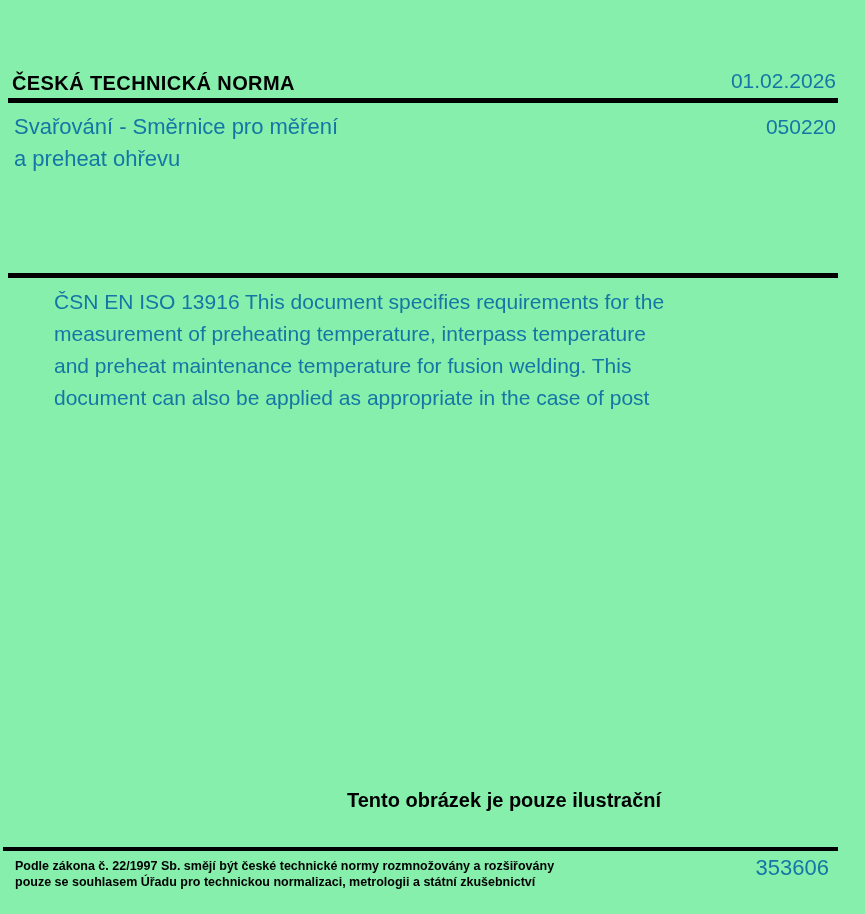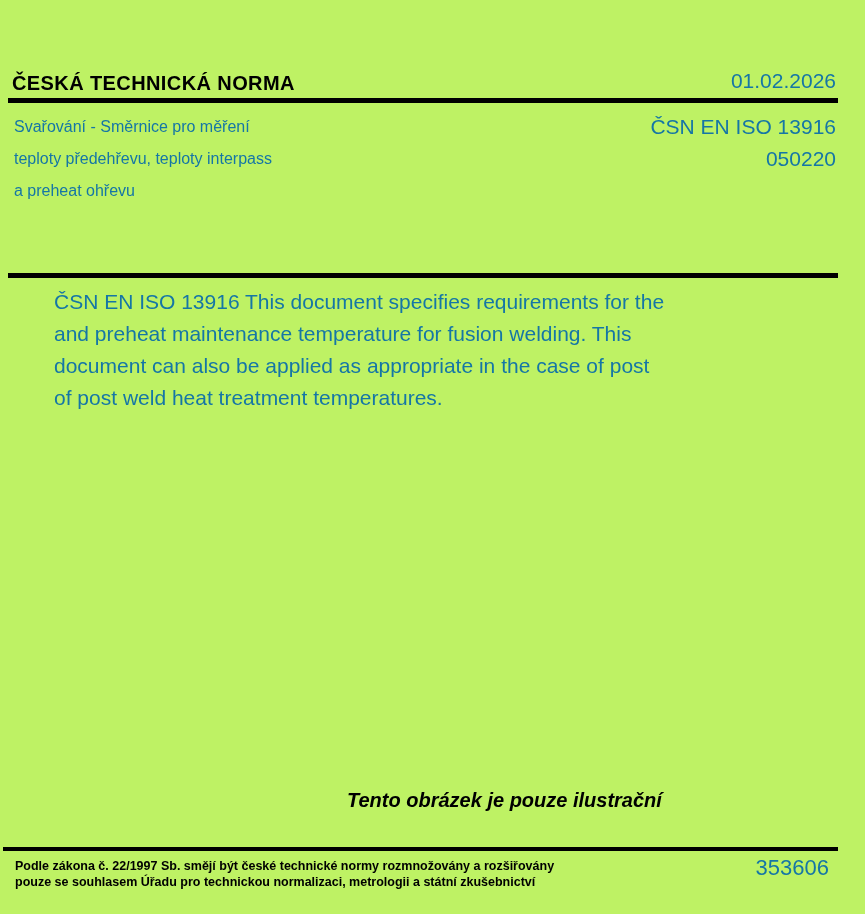--- a/index.html
+++ b/index.html
@@ -1,21 +1,21 @@
 <!DOCTYPE html>
 <html><head>
 <meta charset="utf-8">
 <style>
   * { margin: 0; padding: 0; box-sizing: border-box; }
   html, body { background: #ffffff; }
   .page {
     position: relative;
     width: 865px;
     height: 914px;
-    background: #bef264;
+    background: #86efac;
     font-family: "Liberation Sans", sans-serif;
     overflow: hidden;
     color: #000;
   }
   .blue { color: #1576a6; }
   .rule { position: absolute; background: #000000; }
   .header-title {
     position: absolute;
     left: 12px;
     top: 72px;
@@ -29,21 +29,21 @@
     right: 29px;
     top: 69px;
     font-size: 21px;
     white-space: nowrap;
   }
   .rule-top { left: 8px; top: 98px; width: 830px; height: 5px; }
   .subject-block {
     position: absolute;
     left: 14px;
     top: 111px;
-    font-size: 16px;
+    font-size: 22px;
     line-height: 32px;
   }
   .subject-block div { white-space: nowrap; }
   .codes-block {
     position: absolute;
     right: 29px;
     top: 111px;
     font-size: 21px;
     line-height: 32px;
     text-align: right;
@@ -58,21 +58,20 @@
     line-height: 32px;
   }
   .abstract-block div { white-space: nowrap; margin-left: 40px; }
   .note-text {
     position: absolute;
     left: 347px;
     top: 789px;
     font-size: 20px;
     font-weight: bold;
     white-space: nowrap;
-    font-style: italic;
   }
   .rule-footer { left: 3px; top: 847px; width: 835px; height: 4px; }
   .footer-legal {
     position: absolute;
     left: 15px;
     top: 858px;
     font-size: 12.5px;
     font-weight: bold;
     line-height: 16px;
   }
@@ -91,36 +90,34 @@
 <div class="page">
 
   <div class="header-title">ČESKÁ TECHNICKÁ NORMA</div>
 
   <div class="header-date blue">01.02.2026</div>
 
   <div class="rule rule-top"></div>
 
   <div class="subject-block blue">
     <div>Svařování - Směrnice pro měření</div>
-    <div>teploty předehřevu, teploty interpass</div>
     <div>a preheat ohřevu</div>
   </div>
 
   <div class="codes-block blue">
-    <div>ČSN EN ISO 13916</div>
     <div>050220</div>
   </div>
 
   <div class="rule rule-mid"></div>
 
   <div class="abstract-block blue">
     <div>ČSN EN ISO 13916 This document specifies requirements for the</div>
+    <div>measurement of preheating temperature, interpass temperature</div>
     <div>and preheat maintenance temperature for fusion welding. This</div>
     <div>document can also be applied as appropriate in the case of post</div>
-    <div>of post weld heat treatment temperatures.</div>
   </div>
 
   <div class="note-text">Tento obrázek je pouze ilustrační</div>
 
   <div class="rule rule-footer"></div>
 
   <div class="footer-legal">
     <div>Podle zákona č. 22/1997 Sb. smějí být české technické normy rozmnožovány a rozšiřovány</div>
     <div>pouze se souhlasem Úřadu pro technickou normalizaci, metrologii a státní zkušebnictví</div>
   </div>

